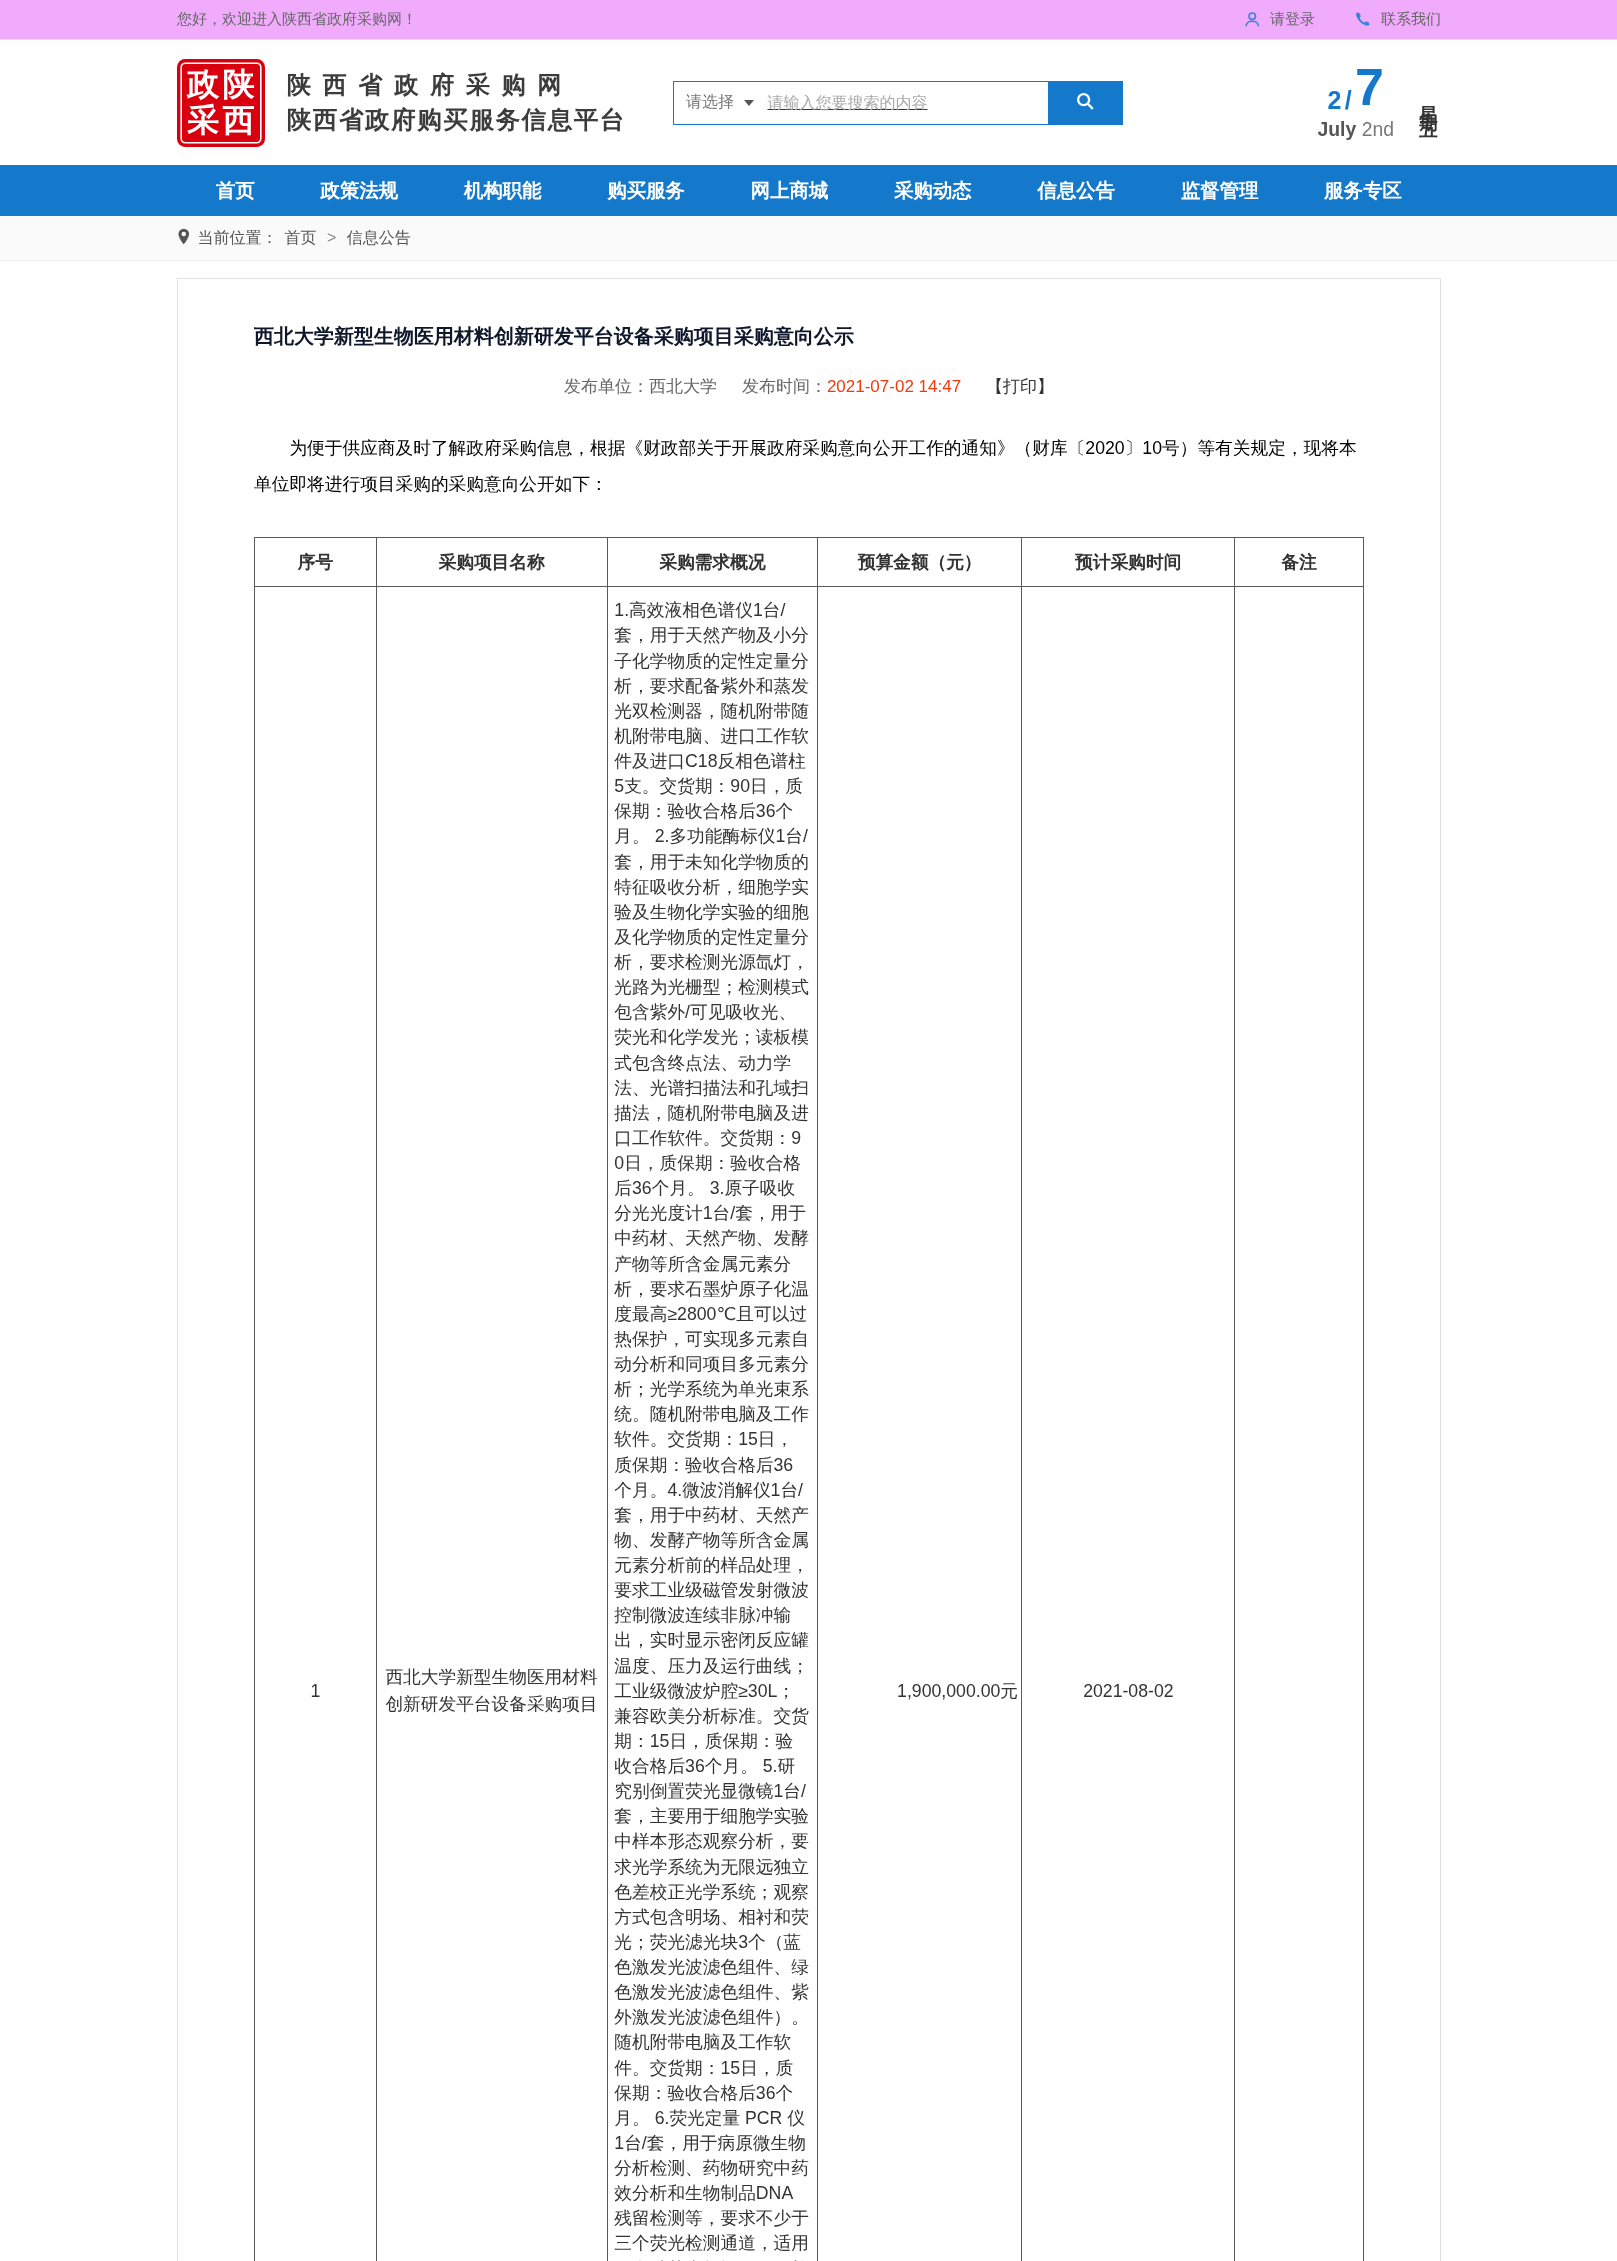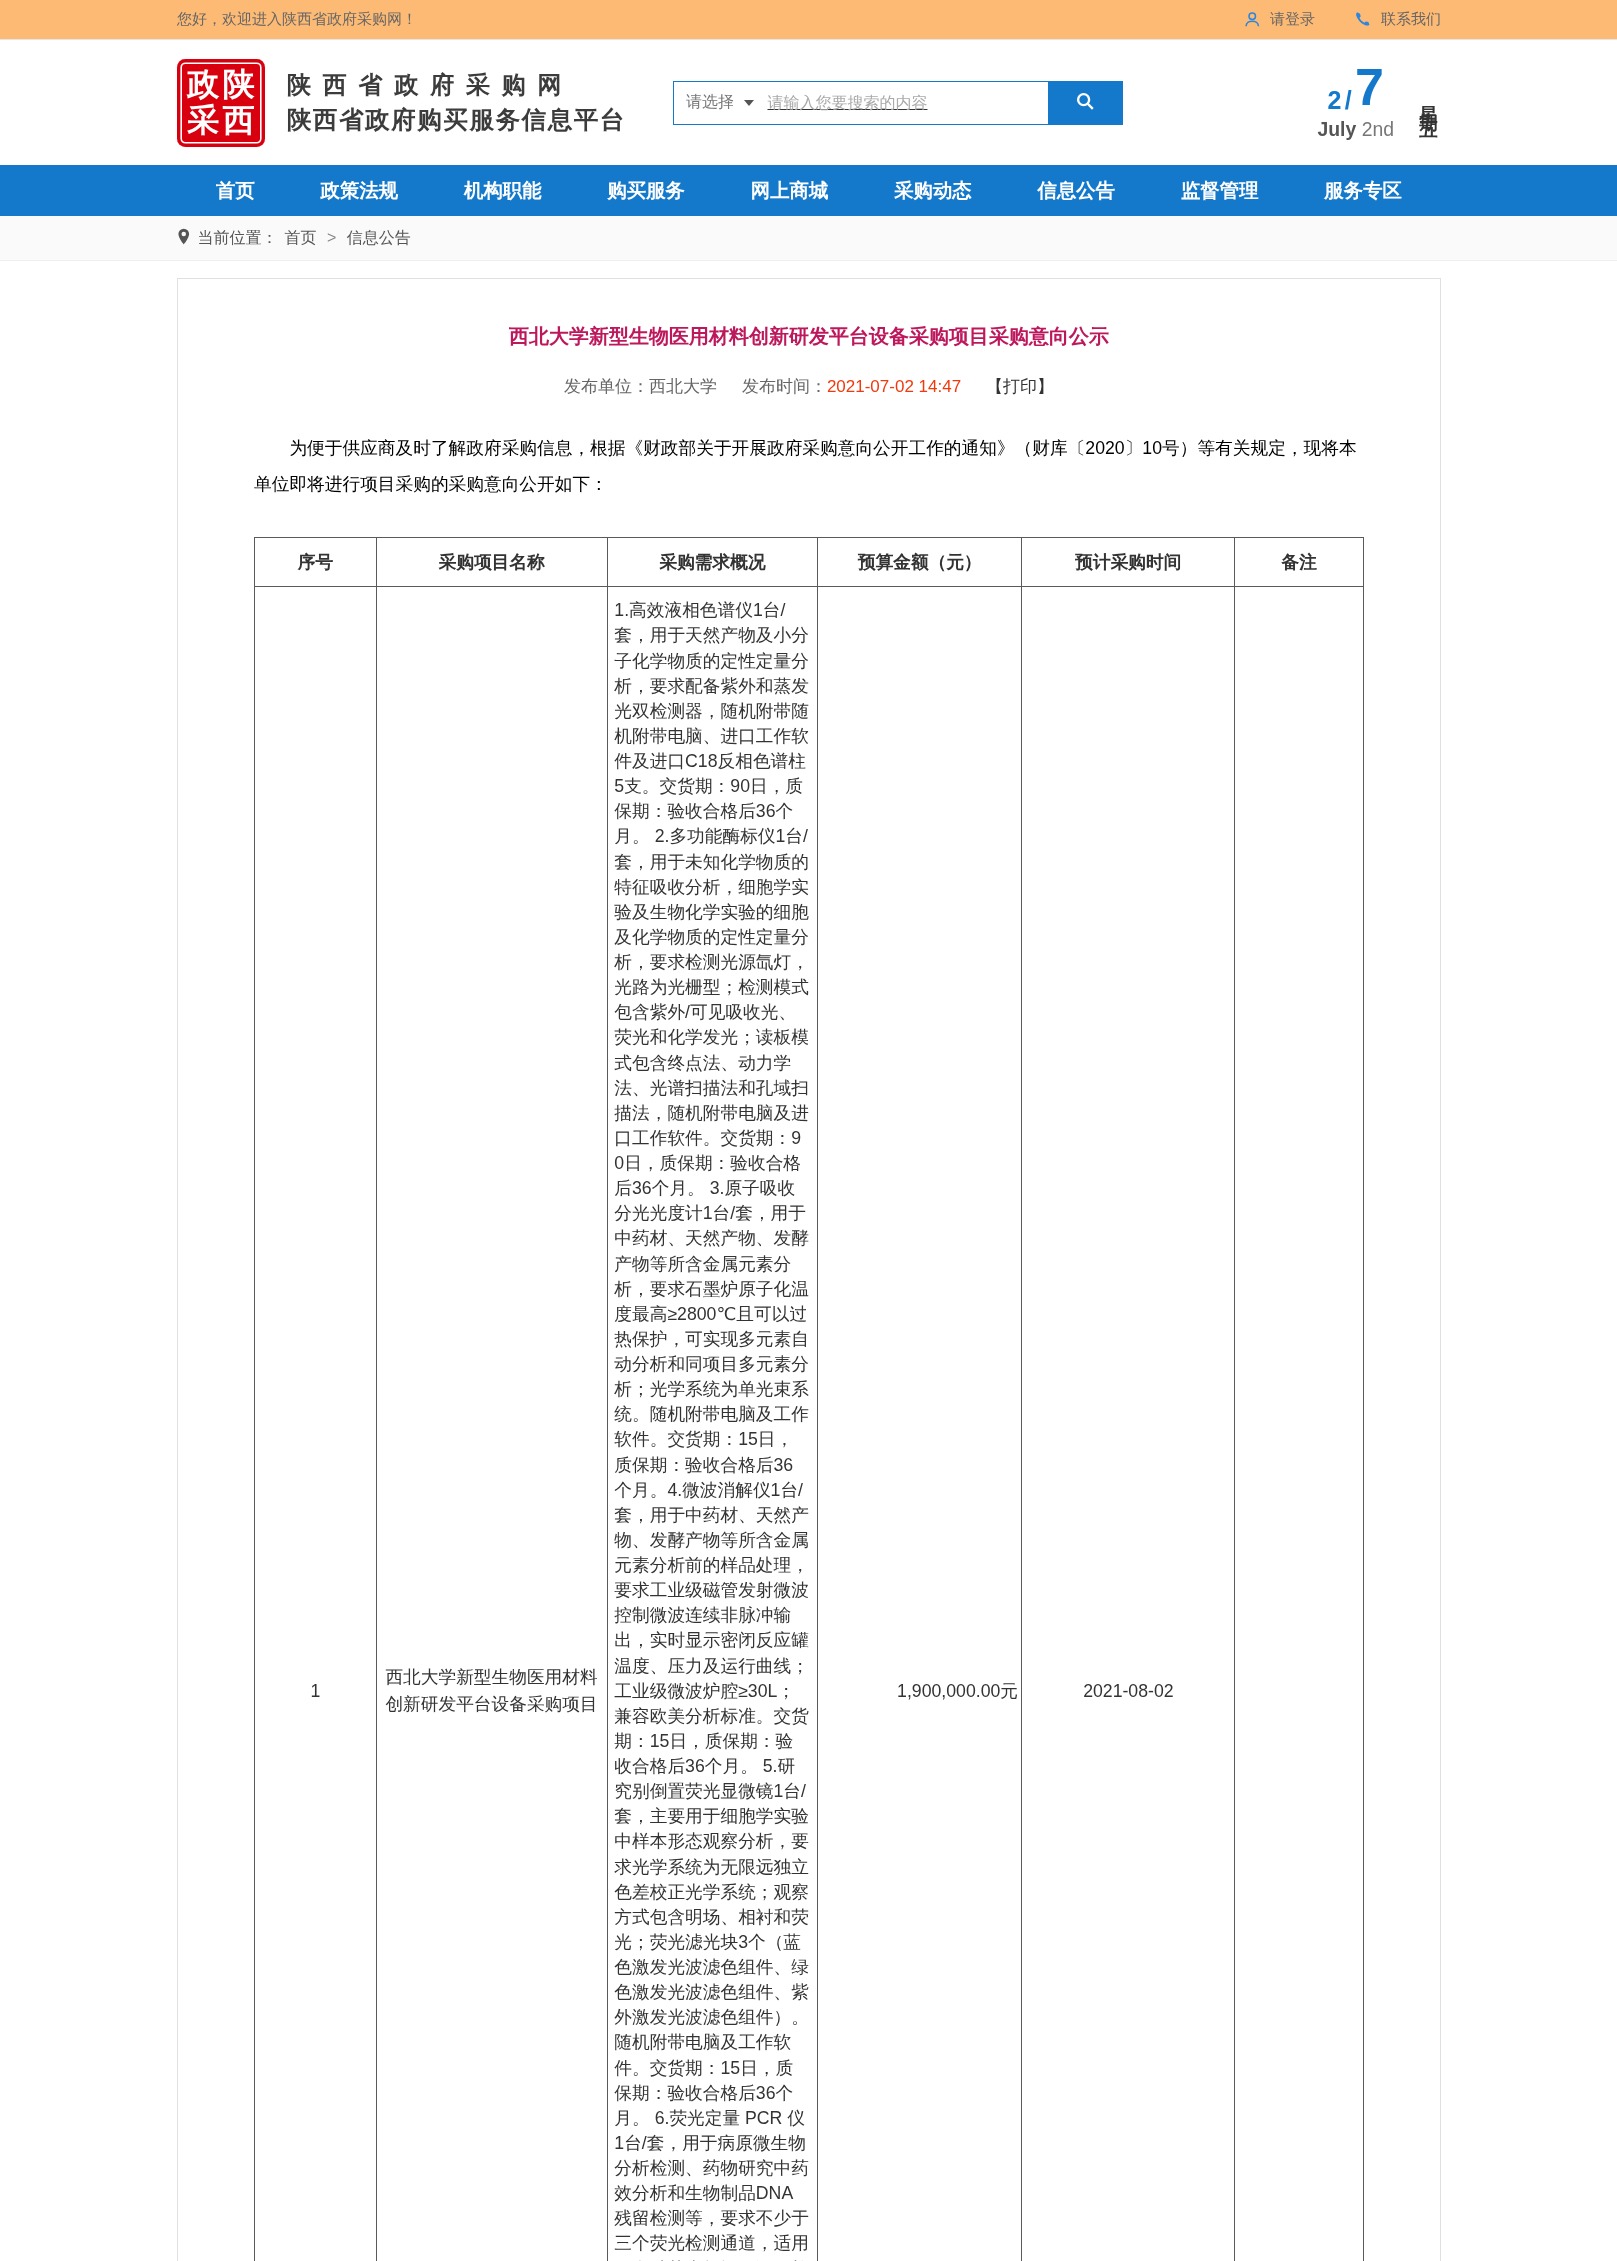--- a/index.html
+++ b/index.html
@@ -1,20 +1,20 @@
 <!DOCTYPE html>
 <html style="font-size:13.5px"><head>
 <meta charset="utf-8">
 <style>
   * { margin:0; padding:0; box-sizing:border-box; }
   body { font-family:"Liberation Sans","DejaVu Sans",sans-serif; background:#fff; color:#333; width:1618px; }
   .wrap { width:1264px; margin:0 auto; }
 
   
-  .topbar { background:#fdba74; border-bottom:0.8px solid #e6e6e6; height:40px; }
+  .topbar { background:#f0abfc; border-bottom:0.8px solid #e6e6e6; height:40px; }
   .topbar-inner { display:flex; align-items:center; height:100%; font-size:15px; color:#666; }
   .topbar-right { margin-left:auto; display:flex; align-items:center; gap:39px; }
   .topbar-link { display:flex; align-items:center; gap:8.4px; color:#666; cursor:pointer; }
   .topbar-link svg { display:block; }
 
   
   .header { background:#fff; height:125px; }
   .header-inner { display:flex; align-items:center; height:100%; }
   .seal { width:88px; height:88px; background:#d8000f; border-radius:8.4px; display:grid; grid-template-columns:1fr 1fr; place-items:center; padding:8.4px; box-shadow:inset 0 0 0 3.4px #d8000f, inset 0 0 0 5px #fff; }
   .seal span { color:#fff; font-size:32px; font-weight:bold; line-height:1.1; }
@@ -45,21 +45,21 @@
   .nav-item { color:#fff; font-size:19.4px; font-weight:bold; cursor:pointer; white-space:nowrap; }
 
   
   .crumb-bar { background:#fafafa; border-bottom:0.8px solid #efefef; height:45px; }
   .crumb { display:flex; align-items:center; gap:7px; height:100%; font-size:16px; color:#555; }
   .crumb a { color:#555; cursor:pointer; text-decoration:none; }
   .crumb .sep { margin:0 3.4px; color:#888; }
 
   
   .card { border:0.8px solid #e0e0e0; background:#fff; margin-top:17px; margin-bottom:25px; padding:44px 76px 52px; }
-  .art-title { text-align:center; font-size:20px; font-weight:bold; color:#be185d; }
+  .art-title { text-align:left; font-size:20px; font-weight:bold; color:#0f172a; }
   .meta { display:flex; justify-content:center; align-items:center; gap:25px; margin-top:25px; font-size:17px; color:#666; }
   .meta .time { color:#f03a0e; }
   .meta .print { color:#333; cursor:pointer; }
   .intro { margin-top:32px; font-size:17.7px; line-height:2.05; color:#000000; text-indent:2em; }
 
   table.ptable { width:100%; border-collapse:collapse; margin-top:34px; table-layout:fixed; }
   .ptable th, .ptable td { border:0.8px solid #5a5a5a; font-size:17.7px; color:#333; }
   .ptable th { height:49px; font-weight:bold; text-align:center;margin-top:32px; }
   .ptable td { padding:10px 8.4px; }
   .td-center { text-align:center; }

